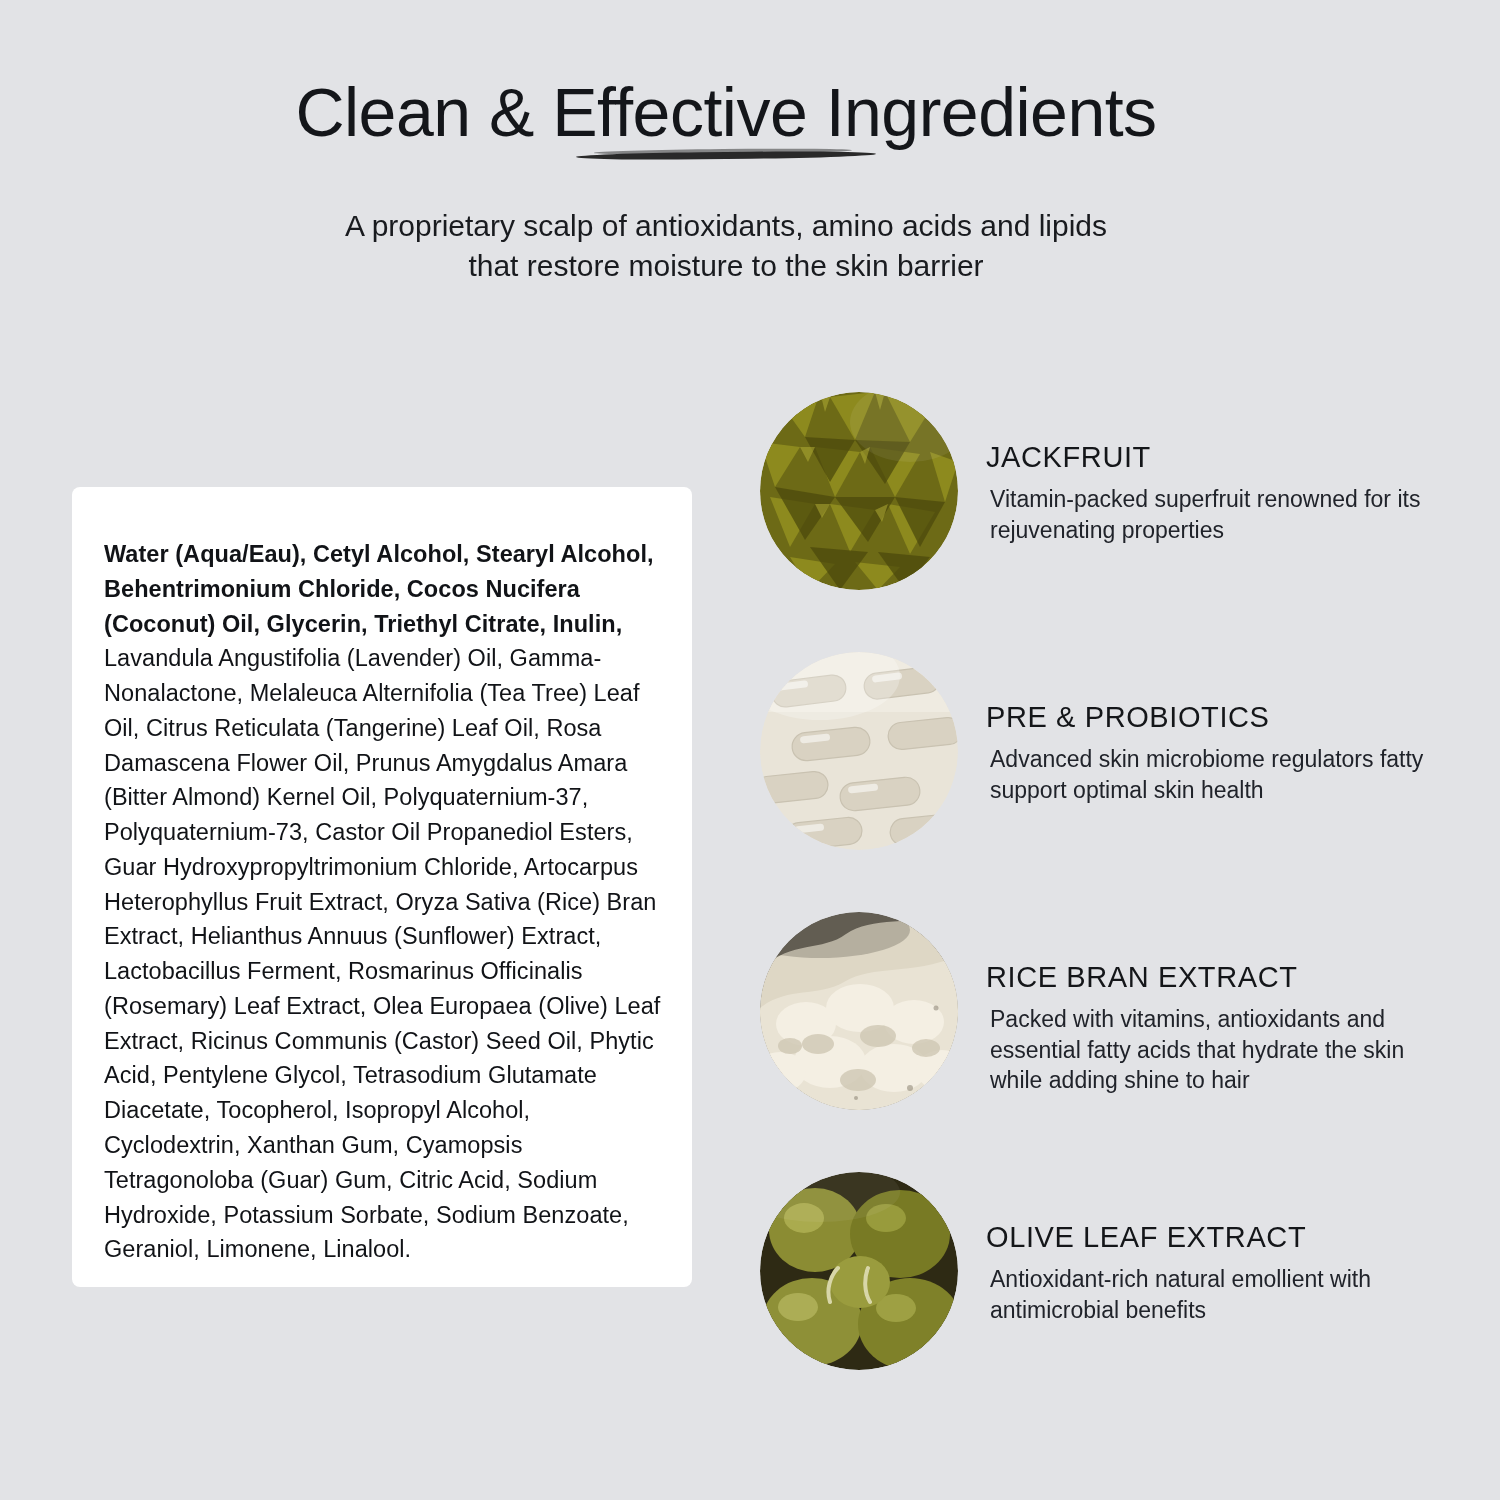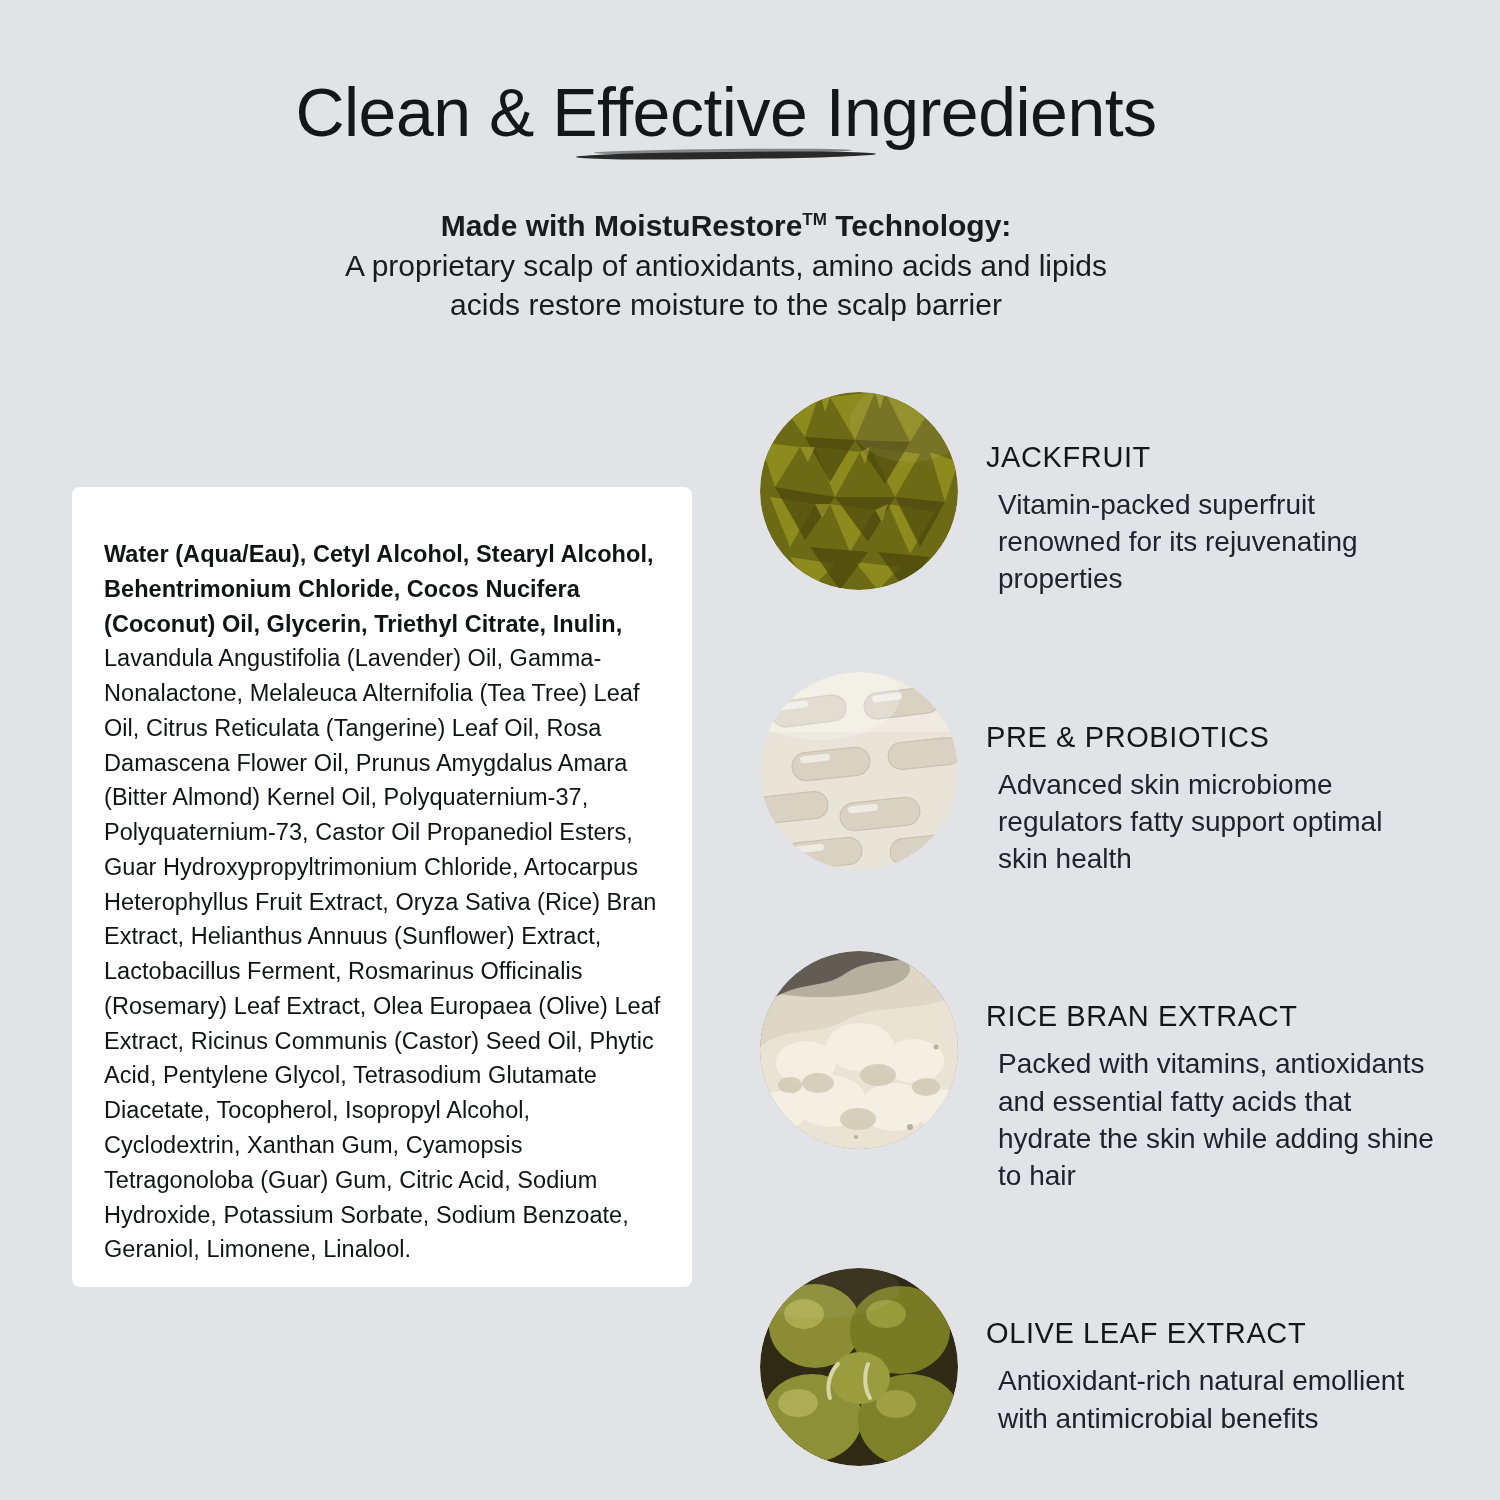--- a/index.html
+++ b/index.html
@@ -136,43 +136,40 @@
   }
   .item-name {
     font-size: 29px;
     letter-spacing: 0.6px;
     color: #141619;
     font-weight: 400;
     margin: 11px 0 10px 0;
     text-transform: uppercase;
   }
   .item-desc {
-    font-size: 28px;
+    font-size: 23px;
     line-height: 1.33;
     color: #20232a;
-    margin: 12px;
+    margin: 4px;
     max-width: 470px;
   }
 </style>
 </head>
 <body>
 
 <div class="page">
 
   <div class="header">
     <h1 class="title">Clean &amp; Effective Ingredients</h1>
     <div class="underline-wrap">
       <div class="underline"></div>
     </div>
     <div class="subtitle">
-      <div>
-        <span class="lead">Made with MoistuRestore</span><sup>TM</sup><span class="lead"> Technology:</span>
-      </div>
       <div>A proprietary scalp of antioxidants, amino acids and lipids</div>
-      <div>acids restore moisture to the scalp barrier</div>
+      <div>that restore moisture to the skin barrier</div>
     </div>
   </div>
 
   <div class="ing-card">
     <div class="ing-inner">
       <b>Water (Aqua/Eau), Cetyl Alcohol, Stearyl Alcohol, Behentrimonium Chloride, Cocos Nucifera (Coconut) Oil, Glycerin, Triethyl Citrate, Inulin,</b><span> Lavandula Angustifolia (Lavender) Oil, Gamma-Nonalactone, Melaleuca Alternifolia (Tea Tree) Leaf Oil, Citrus Reticulata (Tangerine) Leaf Oil, Rosa Damascena Flower Oil, Prunus Amygdalus Amara (Bitter Almond) Kernel Oil, Polyquaternium-37, Polyquaternium-73, Castor Oil Propanediol Esters, Guar Hydroxypropyltrimonium Chloride, Artocarpus Heterophyllus Fruit Extract, Oryza Sativa (Rice) Bran Extract, Helianthus Annuus (Sunflower) Extract, Lactobacillus Ferment, Rosmarinus Officinalis (Rosemary) Leaf Extract, Olea Europaea (Olive) Leaf Extract, Ricinus Communis (Castor) Seed Oil, Phytic Acid, Pentylene Glycol, Tetrasodium Glutamate Diacetate, Tocopherol, Isopropyl Alcohol, Cyclodextrin, Xanthan Gum, Cyamopsis Tetragonoloba (Guar) Gum, Citric Acid, Sodium Hydroxide, Potassium Sorbate, Sodium Benzoate, Geraniol, Limonene, Linalool.</span>
     </div>
   </div>
 
   <div class="items">

